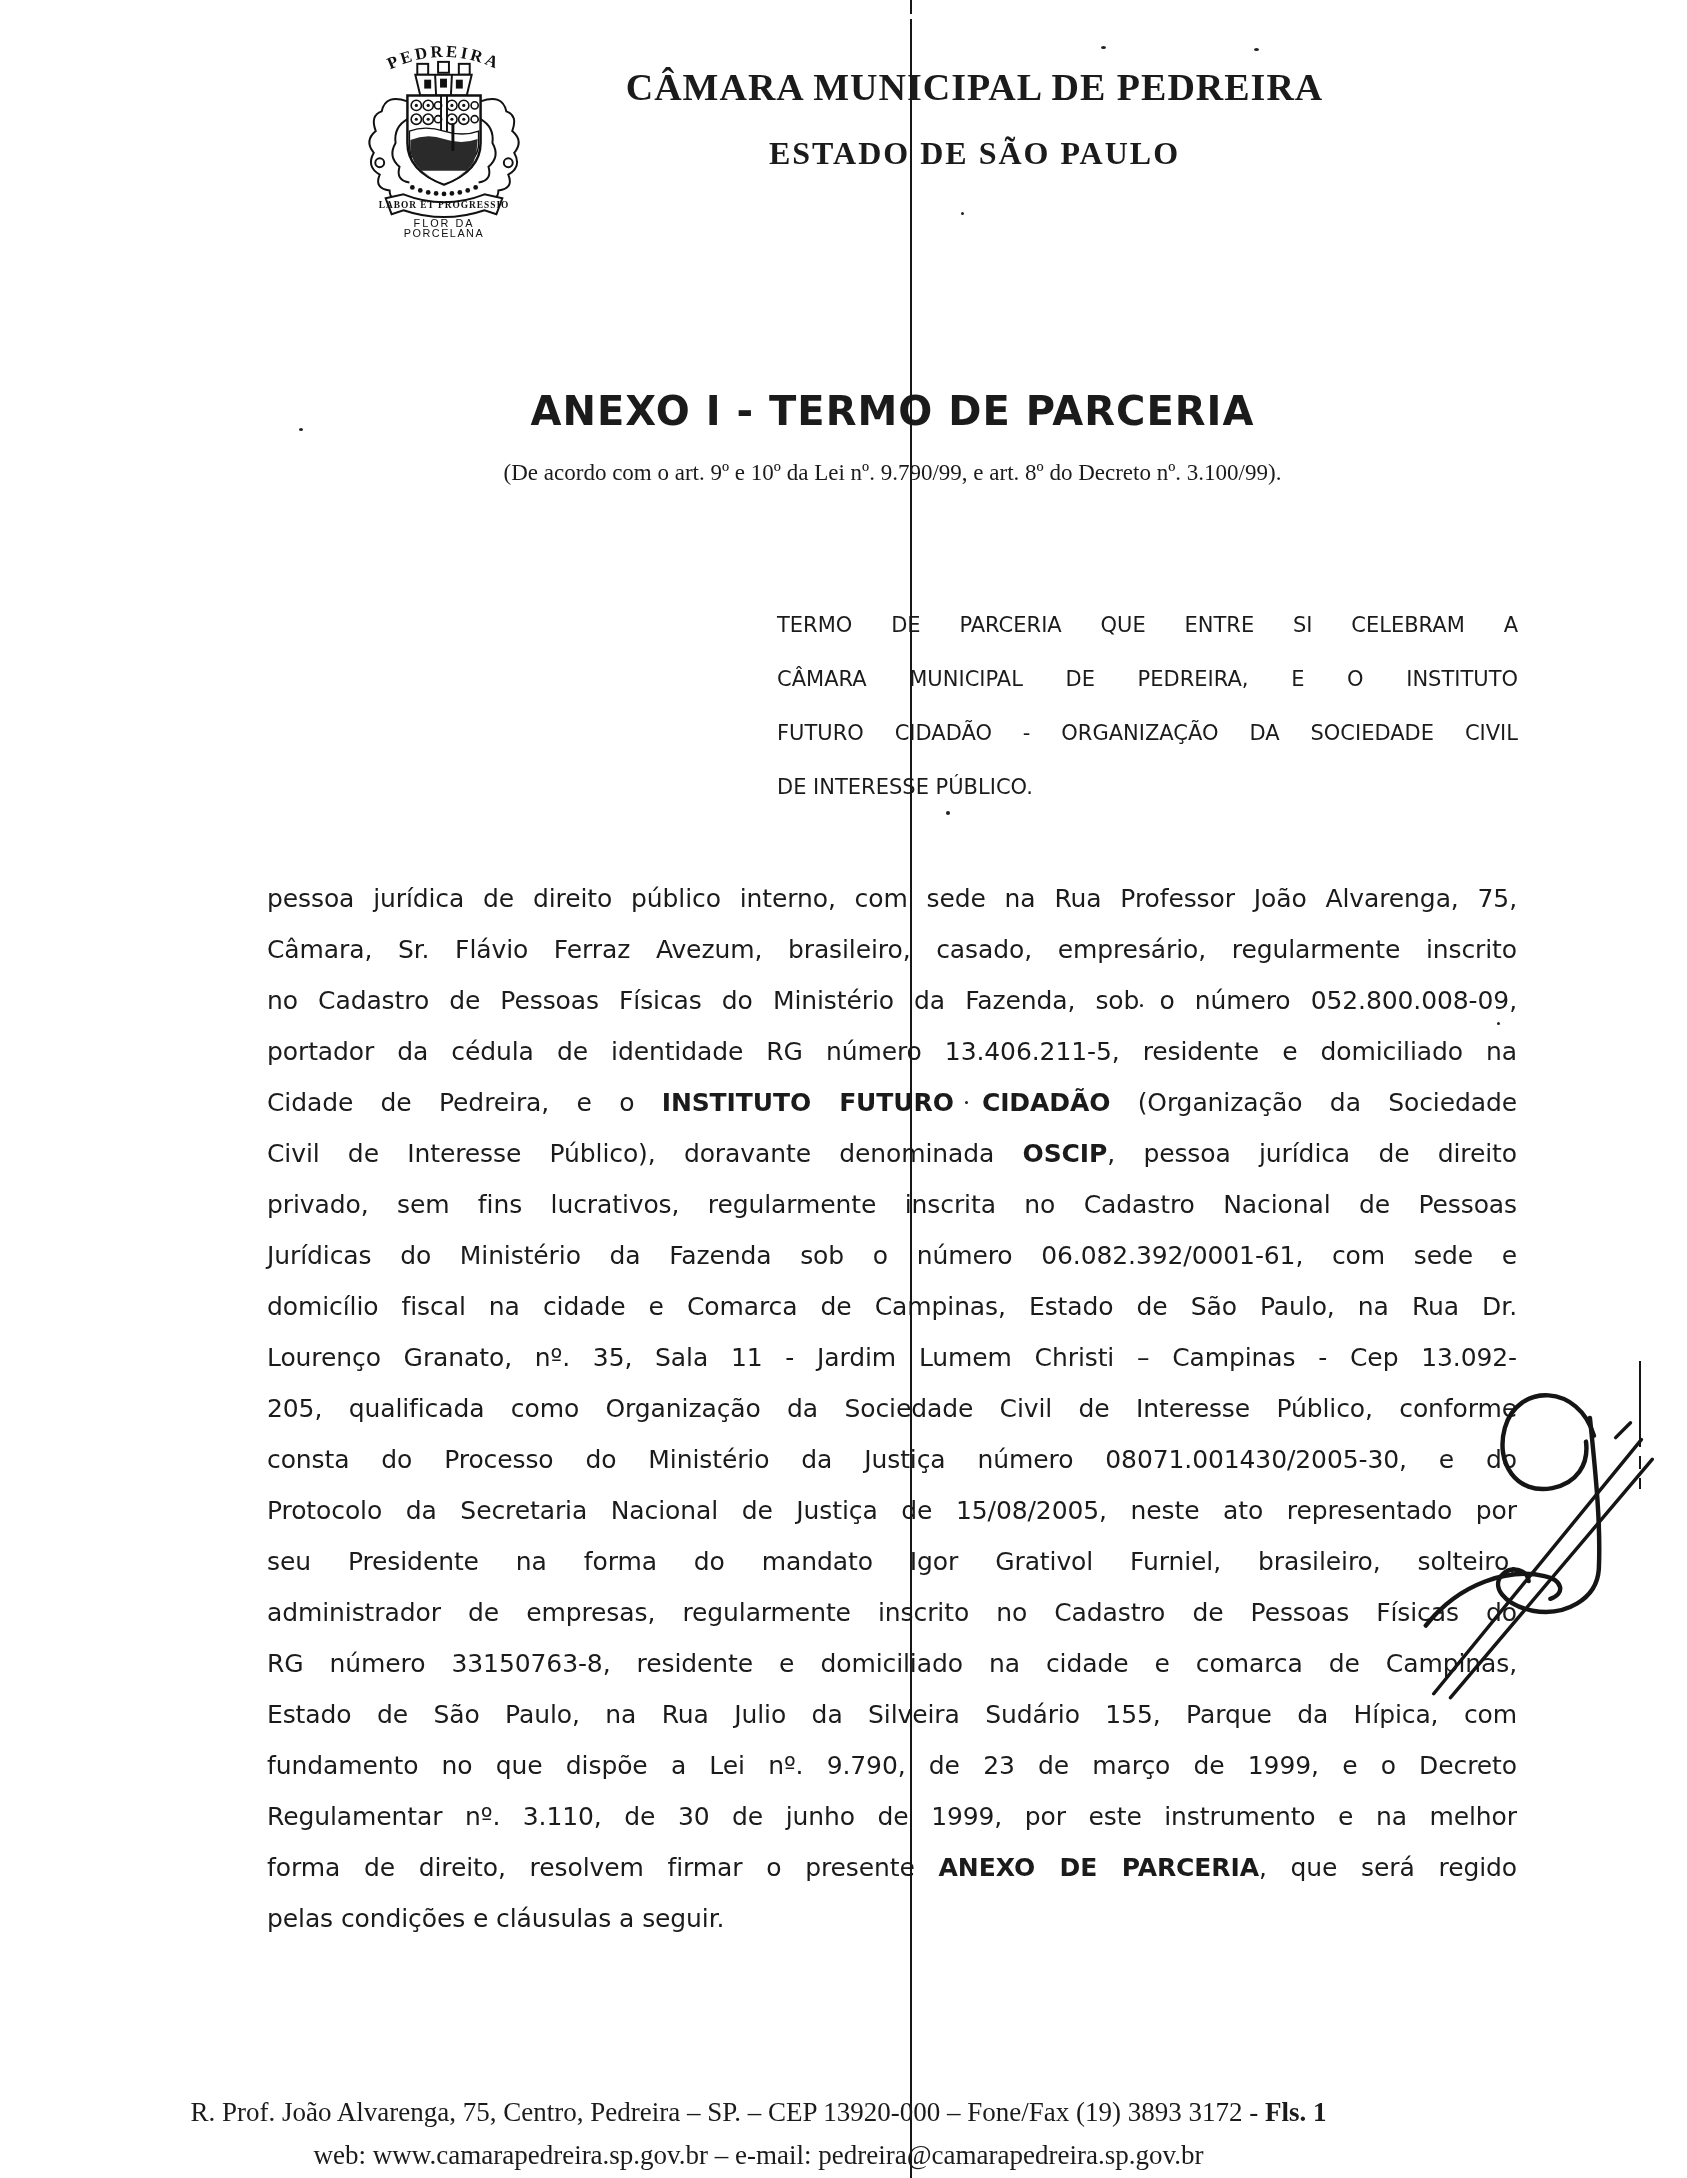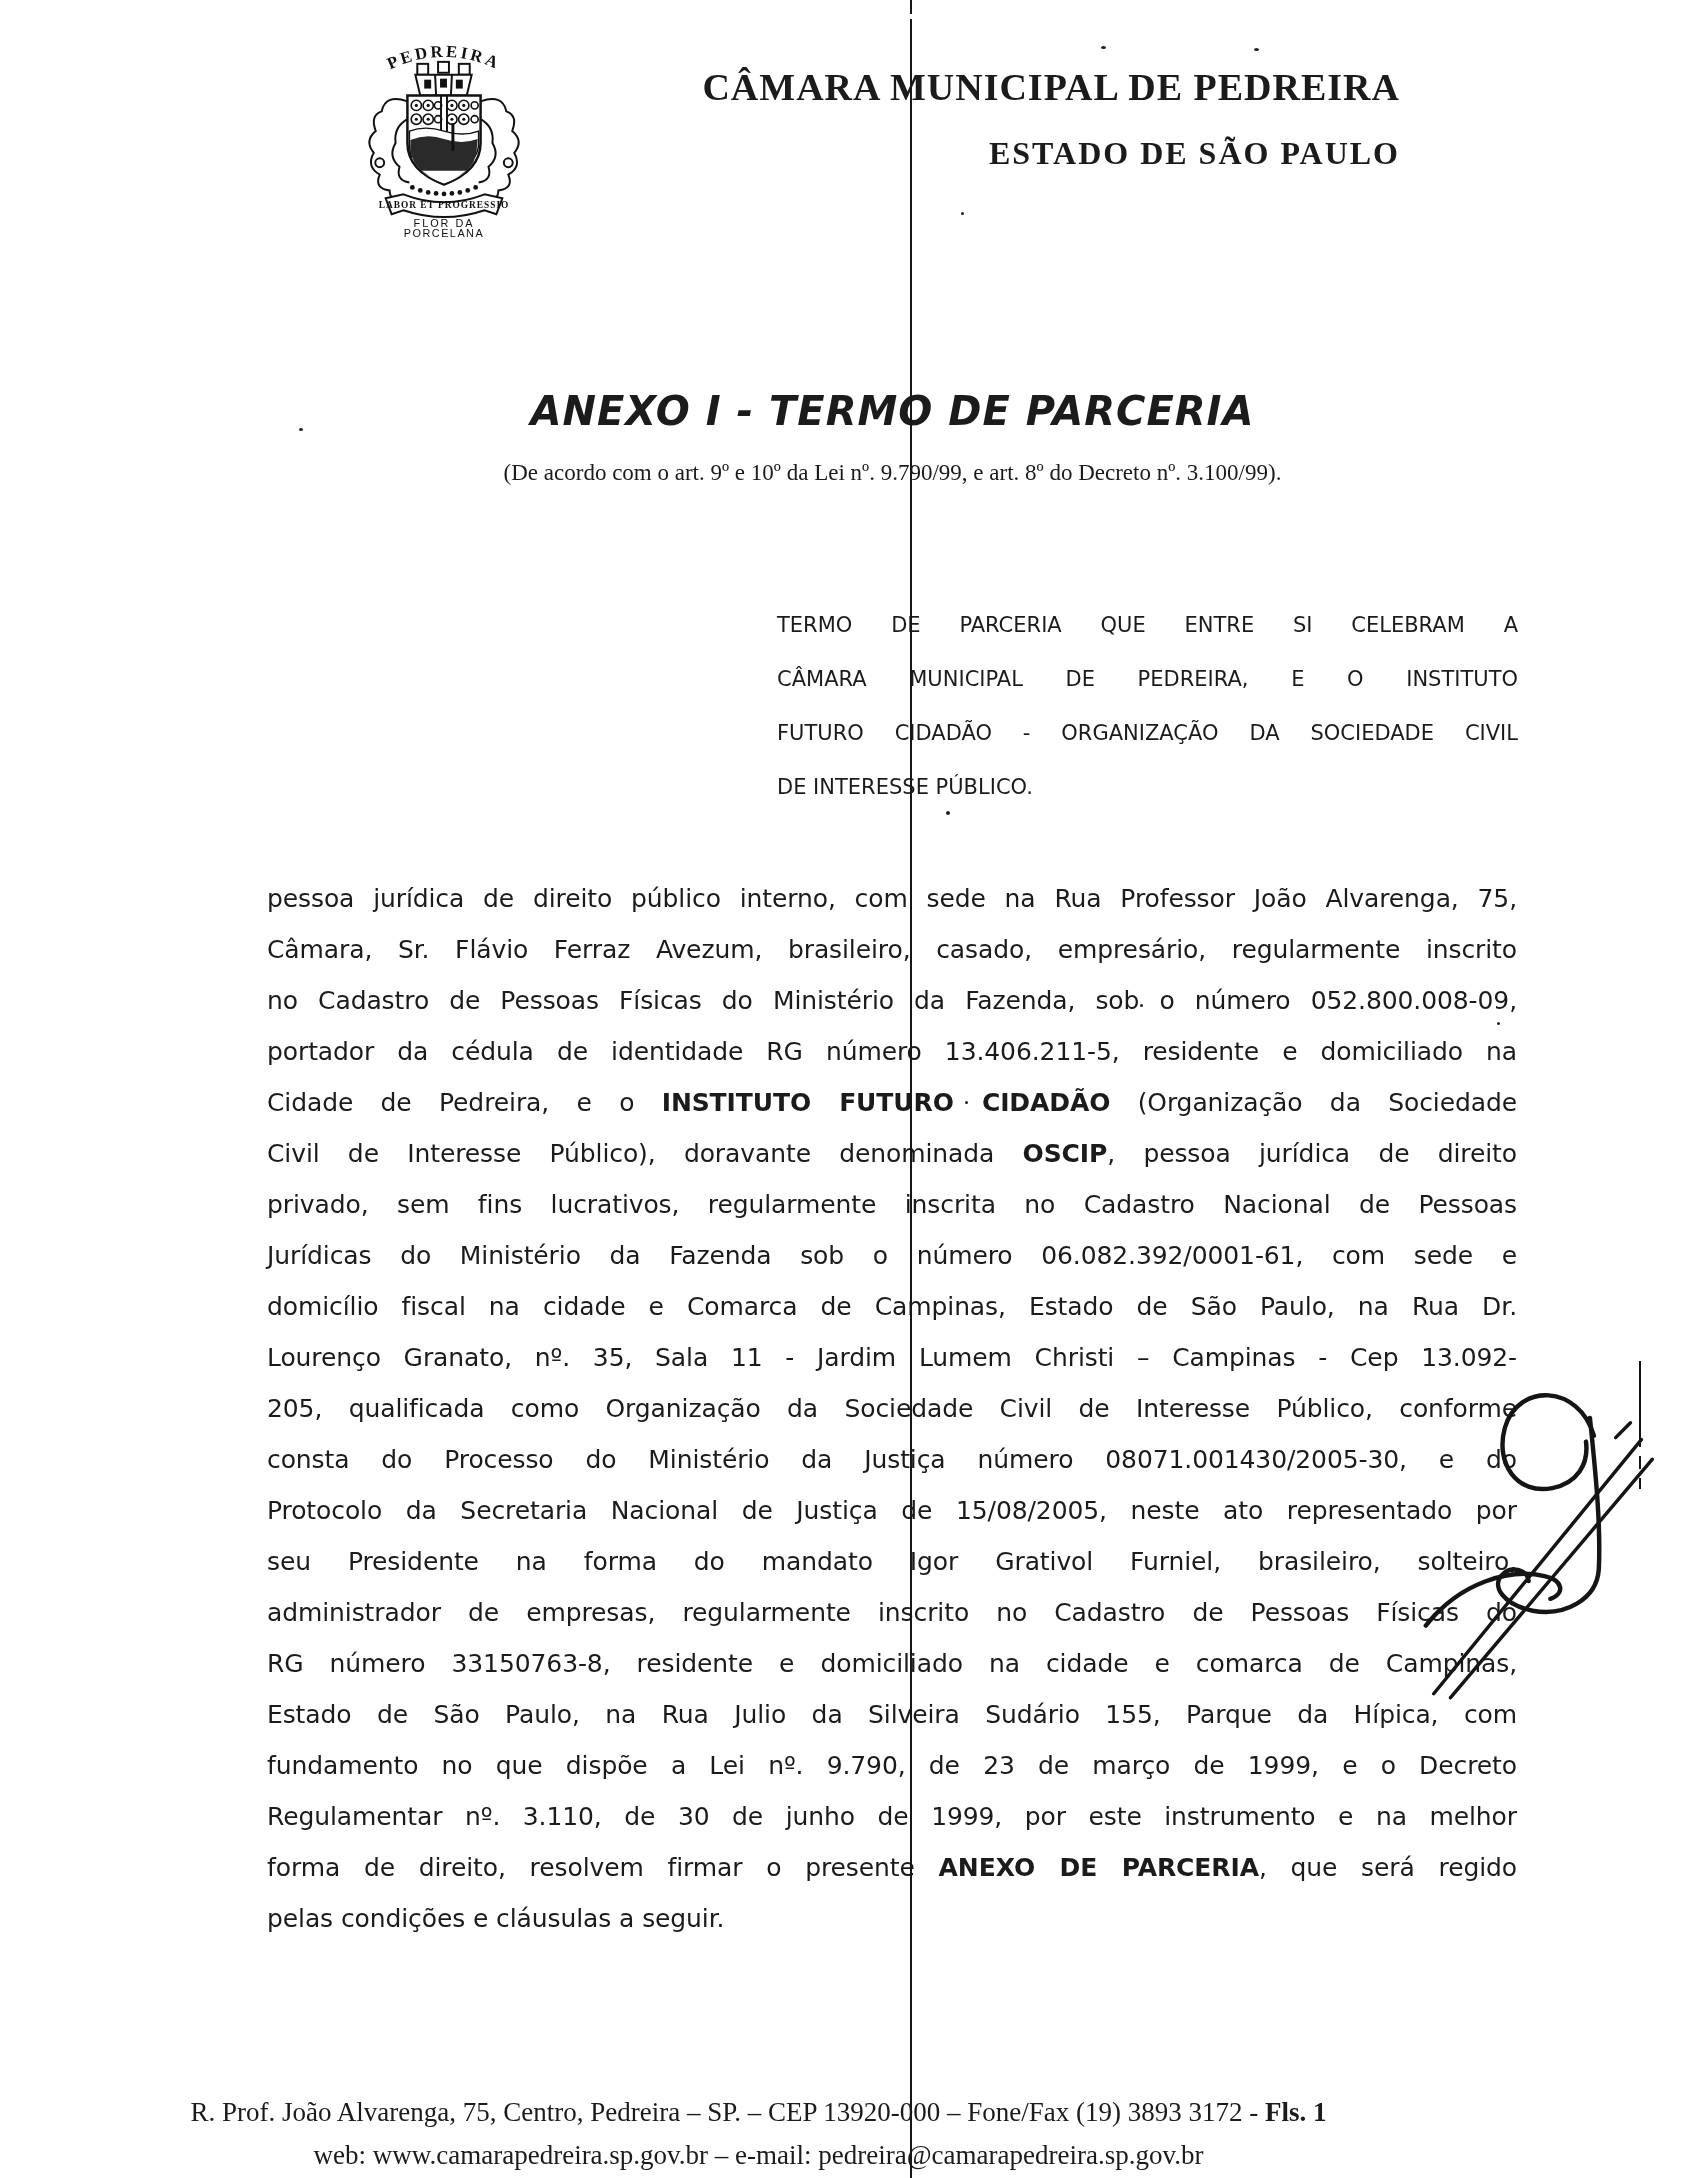--- a/index.html
+++ b/index.html
@@ -3,27 +3,27 @@
 <meta charset="utf-8">
 <style>
   html,body{margin:0;padding:0;background:#e8e8e8;}
   #page{
     position:relative;width:1687px;height:2178px;background:#ffffff;
     overflow:hidden;color:#1b1b1b;
     font-family:"DejaVu Sans",sans-serif;
   }
   
   .logo{position:absolute;left:356px;top:40px;width:176px;height:198px;}
-  .header{position:absolute;left:549px;top:65px;width:851px;text-align:right;
+  .header{position:absolute;left:549px;top:65px;width:851px;text-align:center;
     font-family:"Liberation Serif",serif;font-weight:bold;}
   .org{font-size:38px;letter-spacing:1px;white-space:nowrap;}
   .state{font-size:32px;letter-spacing:2px;margin-top:26px;white-space:nowrap;}
   
   .titleblock{position:absolute;left:267px;top:388px;width:1251px;text-align:center;}
-  .title{font-size:40px;font-weight:bold;letter-spacing:1px;white-space:nowrap;font-style:italic;}
+  .title{font-size:40px;font-weight:bold;letter-spacing:1px;white-space:nowrap;}
   .subtitle{font-size:23px;margin-top:26px;white-space:nowrap;font-family:Liberation Serif, serif;}
   
   #recital{position:absolute;left:777px;top:598px;width:741px;font-size:21px;}
   .rline{line-height:54px;text-align:justify;text-align-last:justify;white-space:normal;}
   .rline.last{text-align-last:left;}
   
   #body{position:absolute;left:267px;top:873px;width:1250px;font-size:25px;letter-spacing:-0.1px;}
   .bline{line-height:51px;height:51px;text-align:justify;text-align-last:justify;overflow:visible;}
   .bline.last{text-align-last:left;}
   .b{font-weight:bold;}

